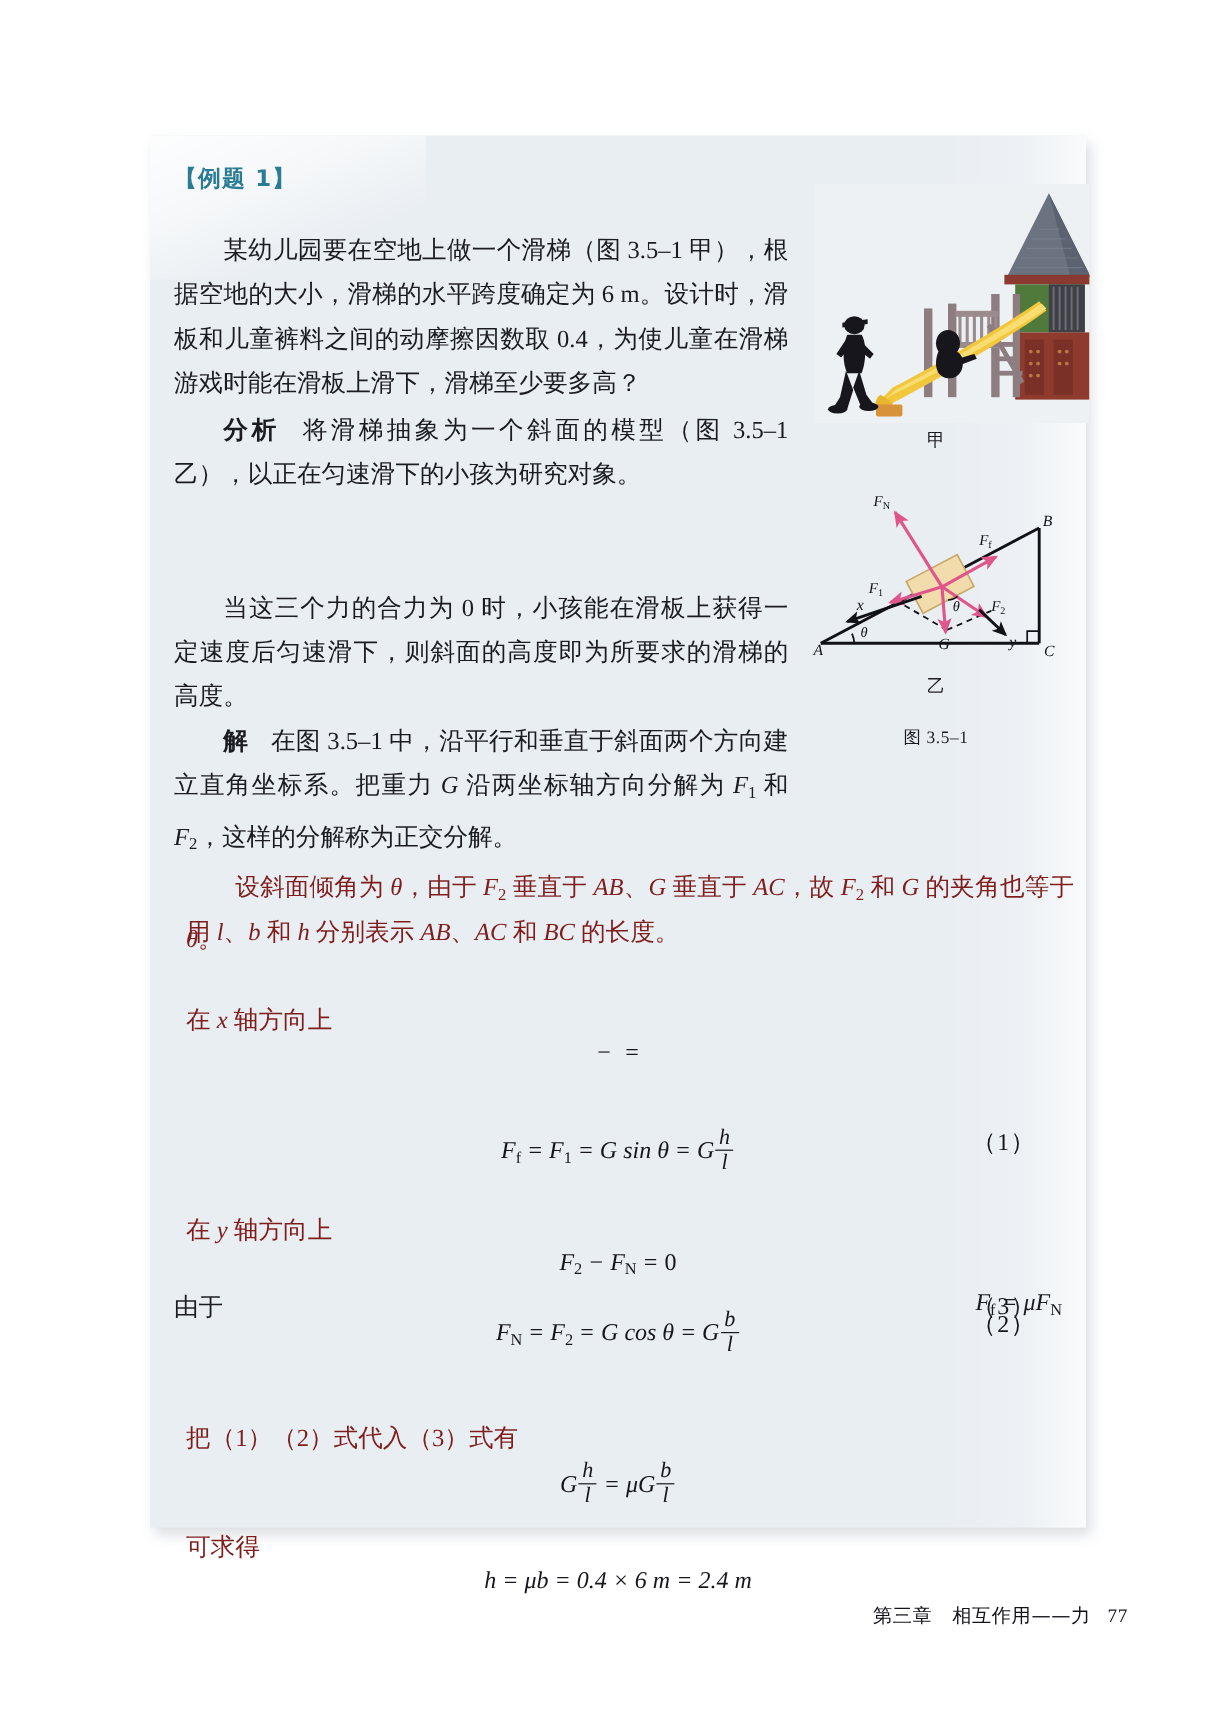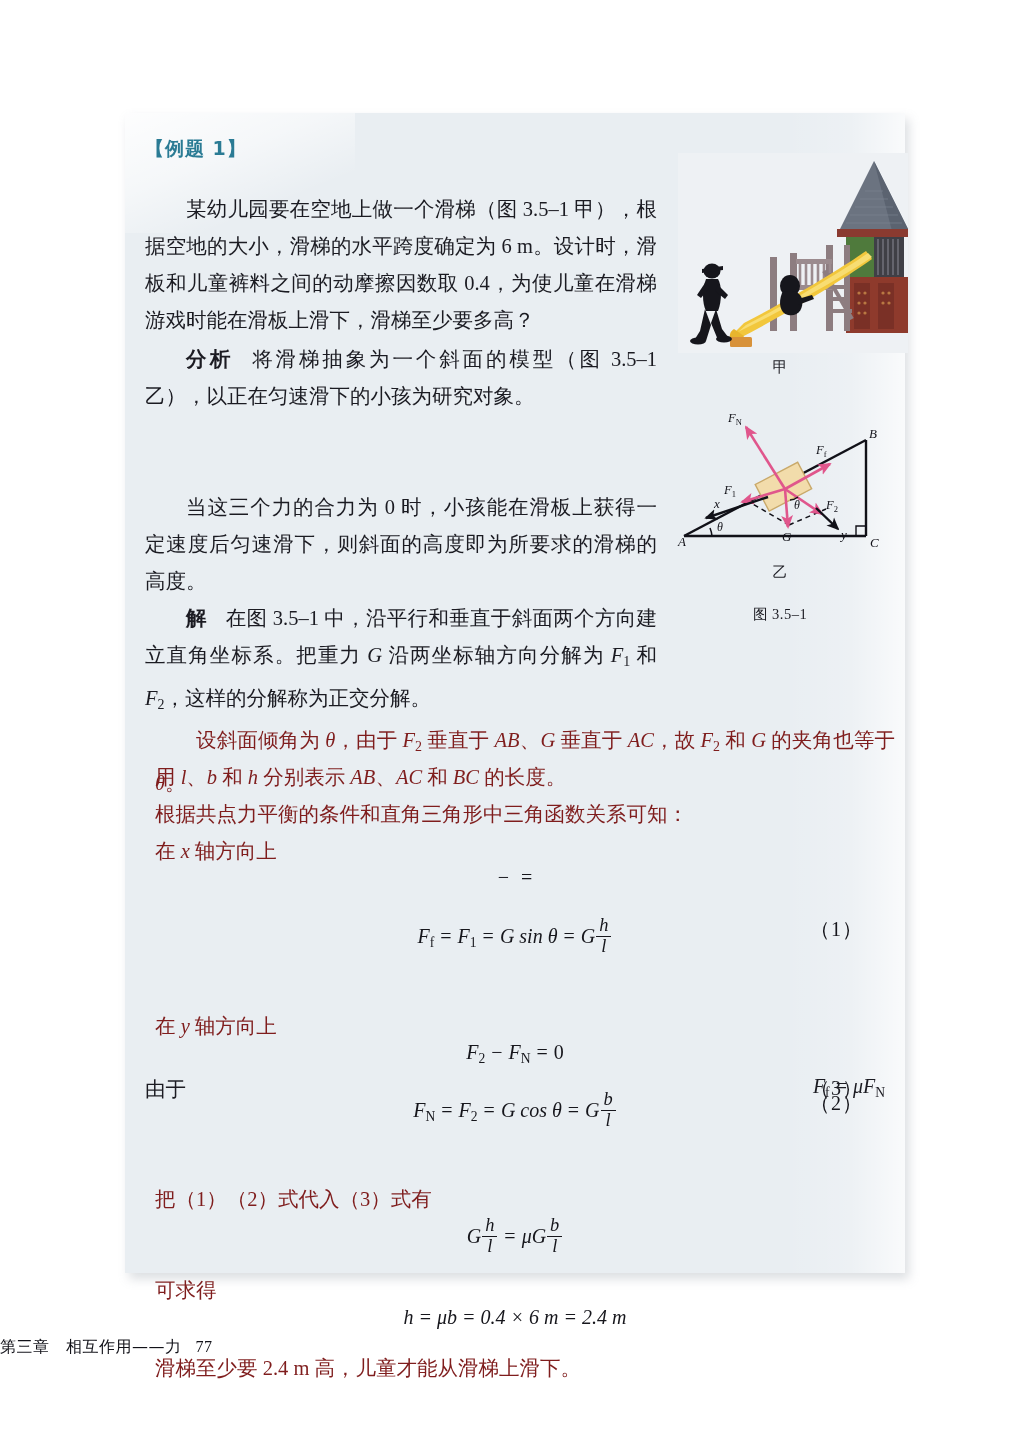--- a/index.html
+++ b/index.html
@@ -186,21 +186,21 @@
     color: #1b1b22;
     letter-spacing: 0.5px;
   }
 
   
   #footer {
     position: absolute;
     left: 0;
     top: 1337px;
     width: 940px;
-    text-align: left;
+    text-align: right;
     font-family: "DejaVu Sans", "Liberation Sans", sans-serif;
     font-size: 16px;
     color: #111118;
     letter-spacing: 0.5px;
   }
   #footer .pg { margin-left: 14px; font-family: "Liberation Serif", serif; }
 </style>
 </head>
 <body>
 
@@ -225,33 +225,32 @@
   </div>
 
   <div class="col-wide indent" style="top:598px;">
     <span>设斜面倾角为 </span><i class="v">θ</i><span>，由于 </span><i class="v"><span>F</span><span class="sub up">2</span></i><span> 垂直于 </span><i class="v">AB</i><span>、</span><i class="v">G</i><span> 垂直于 </span><i class="v">AC</i><span>，故 </span><i class="v"><span>F</span><span class="sub up">2</span></i><span> 和 </span><i class="v">G</i><span> 的夹角也等于 </span><i class="v">θ</i><span>。</span>
   </div>
 
   <div class="col-wide" style="top:635px;">
     <span>用 </span><i class="v">l</i><span>、</span><i class="v">b</i><span> 和 </span><i class="v">h</i><span> 分别表示 </span><i class="v">AB</i><span>、</span><i class="v">AC</i><span> 和 </span><i class="v">BC</i><span> 的长度。</span>
   </div>
 
-  <div class="col-wide" style="top:672px;">根据共点力平衡的条件和直角三角形中三角函数关系可知：</div>
 
   <div class="col-wide" style="top:709px;">
     <span>在 </span><i class="v">x</i><span> 轴方向上</span>
   </div>
 
   <div class="eq" style="top:753px;">
     <span class="body">
       <i class="v"><span></span><span class="sub up"></span></i><span class="op">−</span><i class="v"><span></span><span class="sub up"></span></i><span class="op">=</span><span></span>
     </span>
   </div>
 
-  <div class="eq" style="top:803px;">
+  <div class="eq" style="top:825px;">
     <span class="body">
       <i class="v"><span>F</span><span class="sub up">f</span></i><span class="op">=</span><i class="v"><span>F</span><span class="sub up">1</span></i><span class="op">=</span><i class="v">G sin θ</i><span class="op">=</span><i class="v">G</i><span class="frac"><i class="v num">h</i><i class="v den">l</i></span>
     </span>
     <span class="eqnum">（1）</span>
   </div>
 
   <div class="col-wide" style="top:884px;">
     <span>在 </span><i class="v">y</i><span> 轴方向上</span>
   </div>
 
@@ -283,21 +282,20 @@
       <i class="v">G</i><span class="frac"><i class="v num">h</i><i class="v den">l</i></span><span class="op">=</span><i class="v">μG</i><span class="frac"><i class="v num">b</i><i class="v den">l</i></span>
     </span>
   </div>
 
   <div class="col-wide" style="top:1148px;">可求得</div>
 
   <div class="eq" style="top:1193px;">
     <span class="body"><i class="v">h = μb = 0.4 × 6 m = 2.4 m</i></span>
   </div>
 
-  <div class="col-wide" style="top:1226px;">滑梯至少要 2.4 m 高，儿童才能从滑梯上滑下。</div>
 
   <div id="figure-col">
 
     <div id="photo-wrap">
       <svg id="photo-svg" width="230" height="200" viewBox="0 0 230 200" xmlns="http://www.w3.org/2000/svg">
         <rect x="0" y="0" width="230" height="200" fill="#eef1f4"></rect>
 
         <polygon points="196,8 231,78 161,78" fill="#6b7380"></polygon>
         <polygon points="196,8 231,78 214,78" fill="#5b6370"></polygon>
         <g stroke="#7d8592" stroke-width="1" opacity="0.6">

